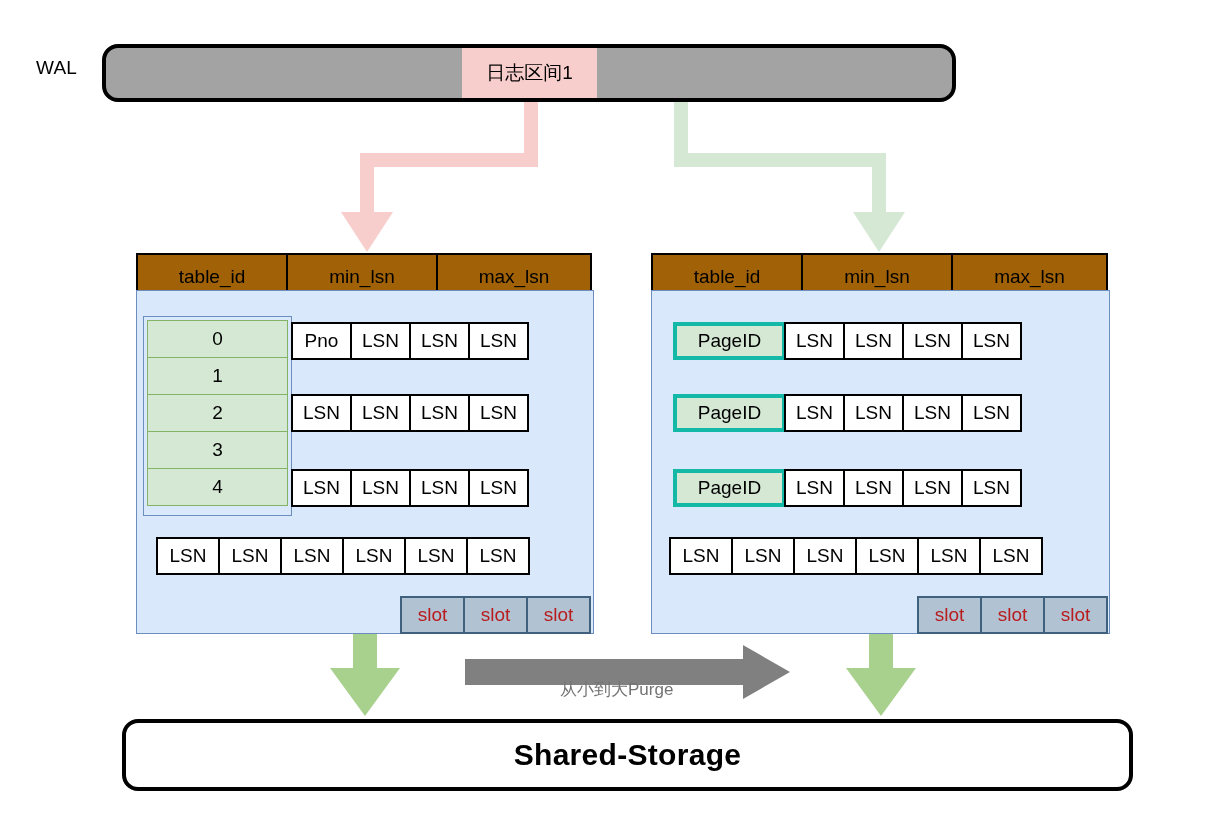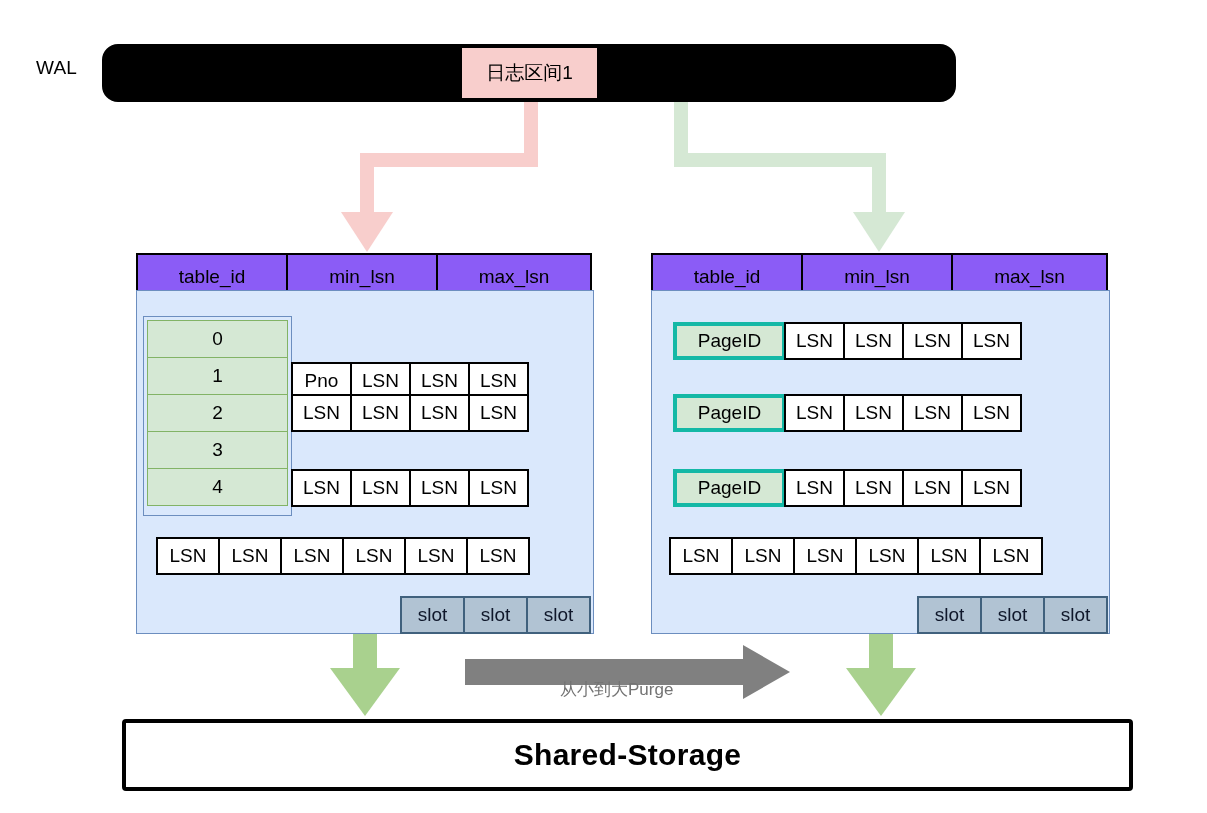--- a/index.html
+++ b/index.html
@@ -27,21 +27,21 @@
     left: 36px; top: 57px;
     font-size: 19px;
     color: #000;
     letter-spacing: .2px;
   }
   .wal-bar {
     left: 102px; top: 44px;
     width: 854px; height: 58px;
     border: 4px solid #000;
     border-radius: 16px;
-    background: #000000;
+    background: #a3a3a3;
     overflow: hidden;
     text-decoration: underline;
   }
   .wal-seg {
     position: absolute;
     top: 0; bottom: 0;
     display: flex;
     align-items: center;
     justify-content: center;
     font-size: 19px;
@@ -57,21 +57,21 @@
   }
   .panel-left  { left: 136px; top: 290px; width: 458px; height: 344px; }
   .panel-right { left: 651px; top: 290px; width: 459px; height: 344px; }
 
   .hdr-row {
     display: flex;
     height: 47px;
   }
   .hdr-row .hcell {
     border: 2px solid #000;
-    background: #8b5cf6;
+    background: #a16207;
     display: flex;
     align-items: center;
     justify-content: center;
     font-size: 19px;
     color: #000;
     box-sizing: border-box;
     margin-left: -2px;
   }
   .hdr-row .hcell:first-child { margin-left: 0; }
   .hdr-left  { left: 136px; top: 253px; width: 458px; }
@@ -121,54 +121,54 @@
   }
   .cell:first-child { margin-left: 0; }
   .cell.w-lsn  { width: 61px; }
   .cell.w-lsn6 { width: 64px; }
   .cell.pageid {
     width: 113px;
     background: #d5e8d4;
     border: 4px solid #14b8a6;
   }
 
-  .lrow1 { left: 291px; top: 322px; margin-top: 40px; }
+  .lrow1 { left: 291px; top: 322px; }
   .lrow2 { left: 291px; top: 394px; }
   .lrow3 { left: 291px; top: 469px; }
   .lrow4 { left: 156px; top: 537px; }
 
   .rrow1 { left: 673px; top: 322px; }
   .rrow2 { left: 673px; top: 394px; }
   .rrow3 { left: 673px; top: 469px; }
   .rrow4 { left: 669px; top: 537px; }
 
   
   .slotrow { display: flex; }
   .slot {
     width: 65px; height: 38px;
     background: #b1c3d3;
     border: 2px solid #40617d;
     display: flex;
     align-items: center;
     justify-content: center;
     font-size: 19px;
-    color: #0f172a;
+    color: #b91c1c;
     box-sizing: border-box;
     margin-left: -2px;
   }
   .slot:first-child { margin-left: 0; }
   .slot-left  { left: 400px; top: 596px; }
   .slot-right { left: 917px; top: 596px; }
 
   
   .storage {
     left: 122px; top: 719px;
     width: 1011px; height: 72px;
     border: 4px solid #000;
-    border-radius: 4px;
+    border-radius: 16px;
     background: #fff;
     display: flex;
     align-items: center;
     justify-content: center;
   }
   .storage span {
     font-size: 30px;
     font-weight: bold;
     color: #000;
     letter-spacing: .3px;

